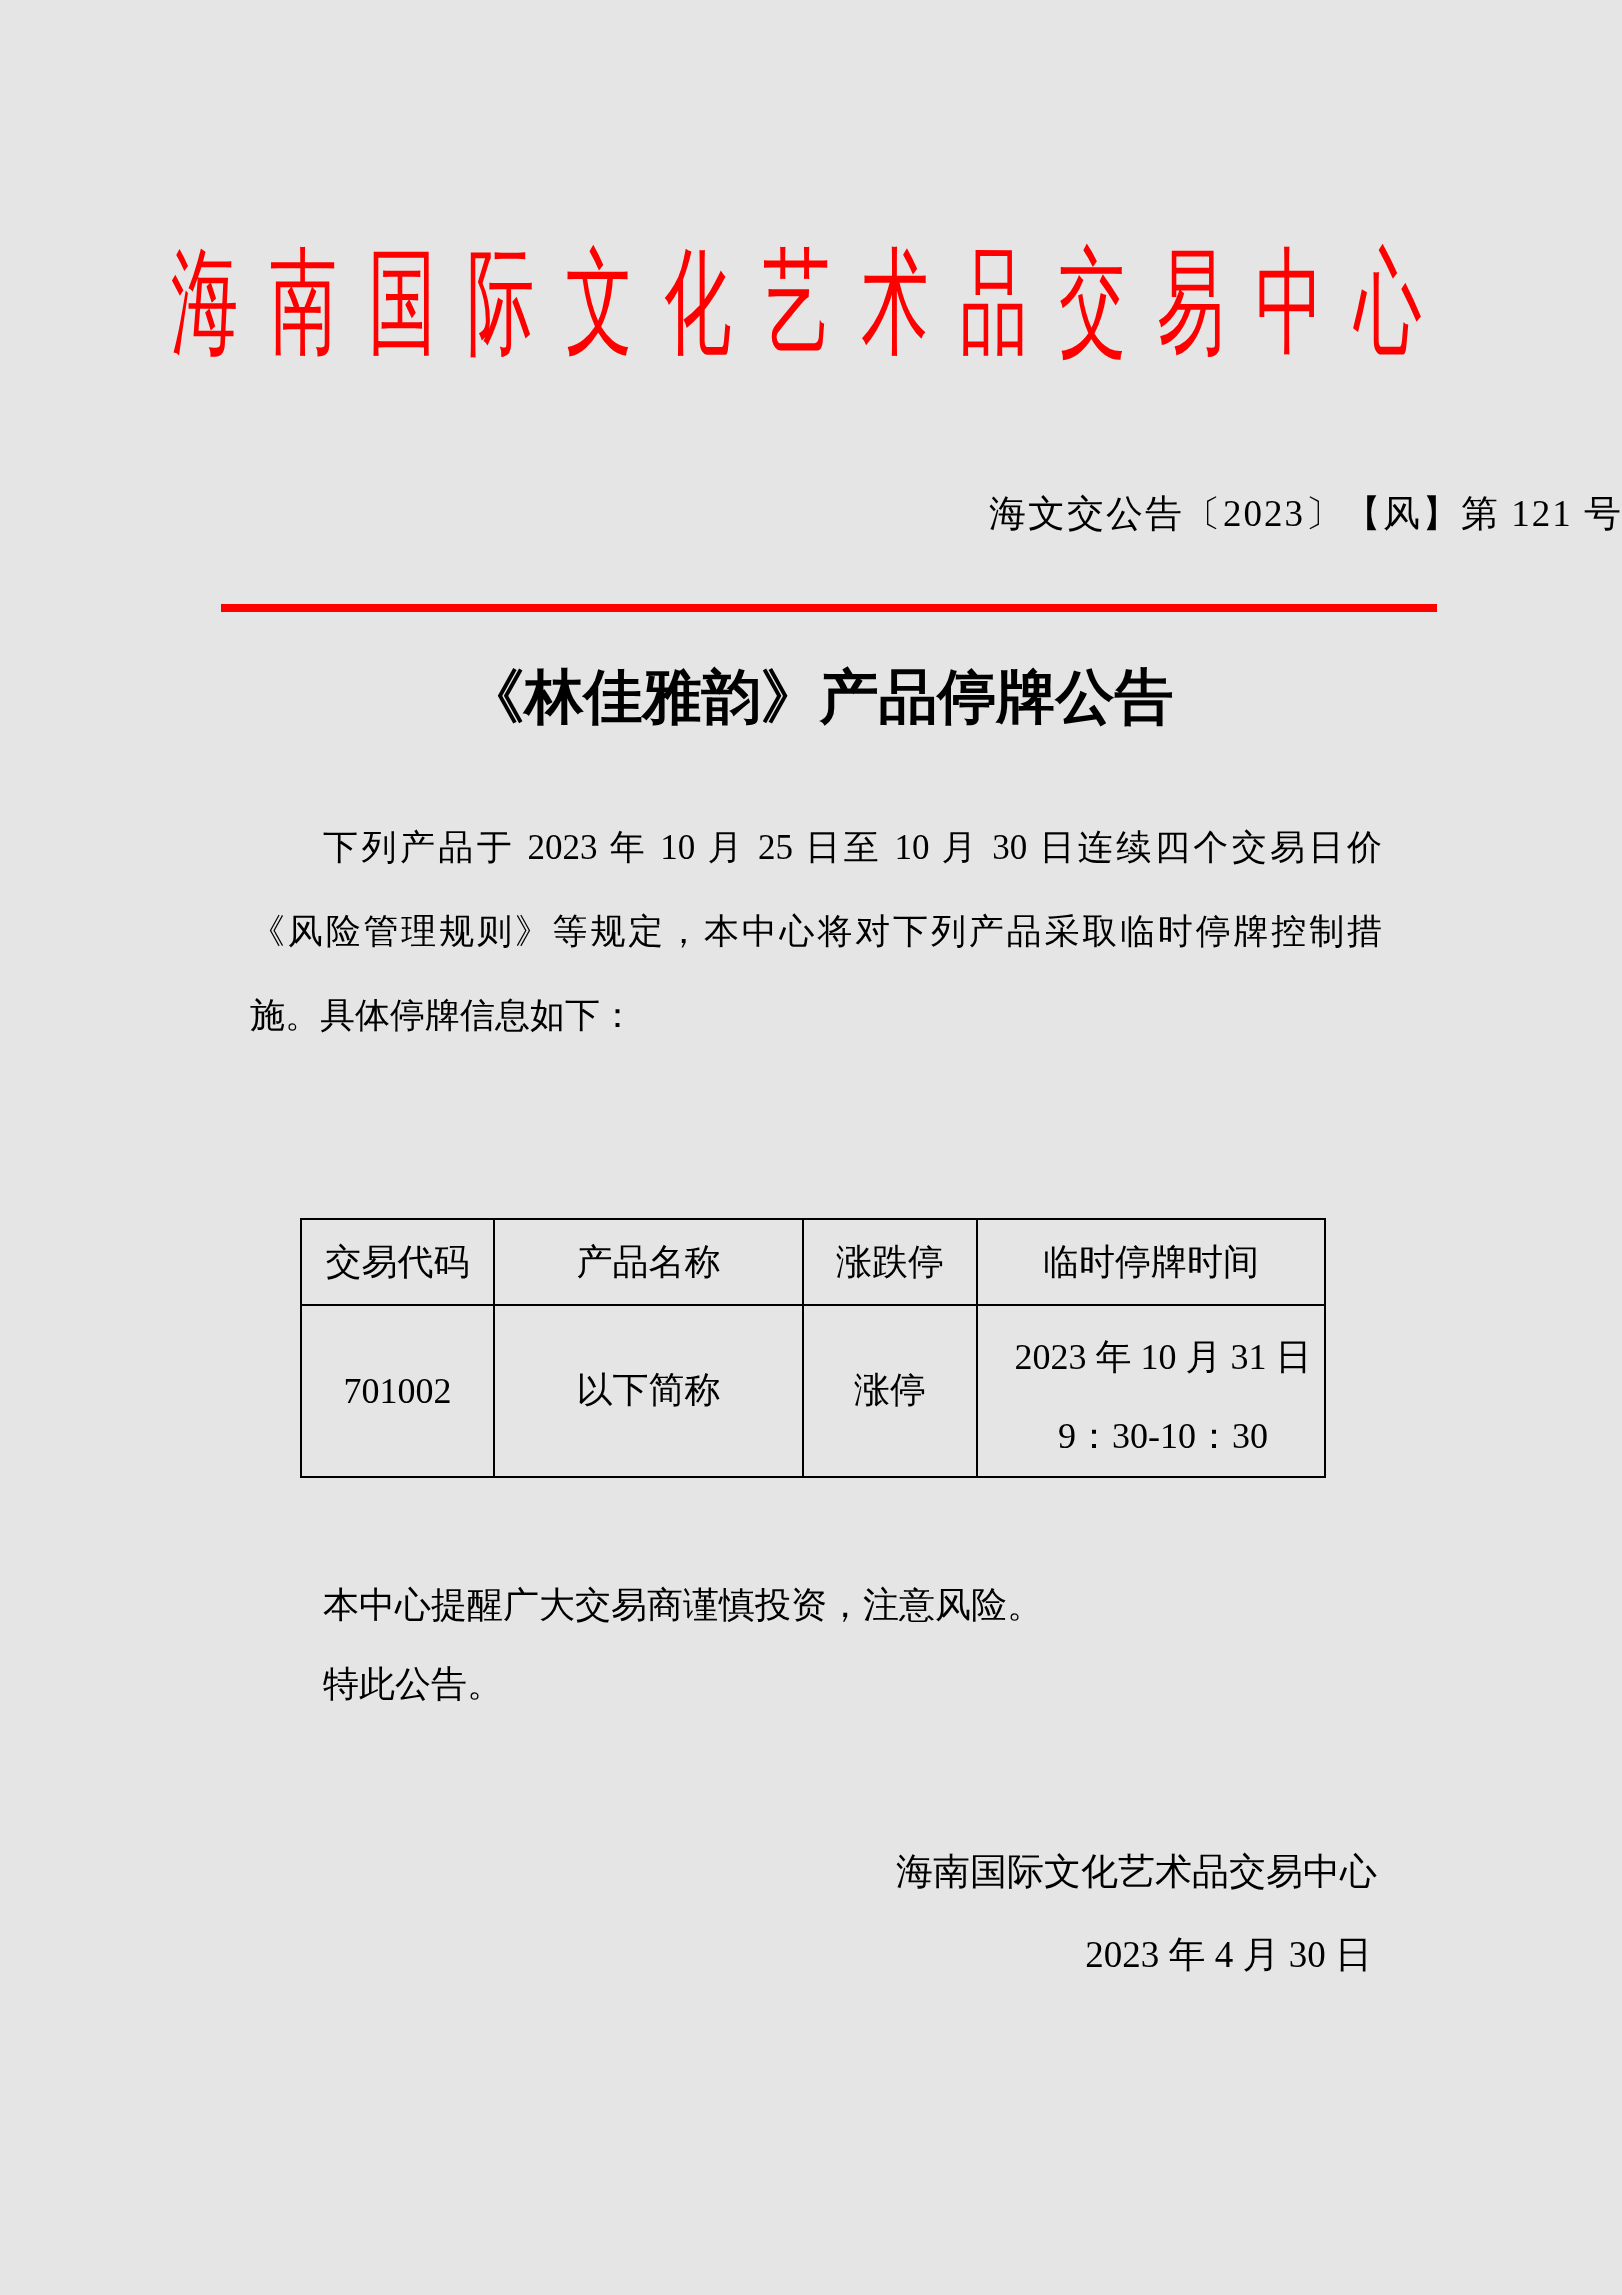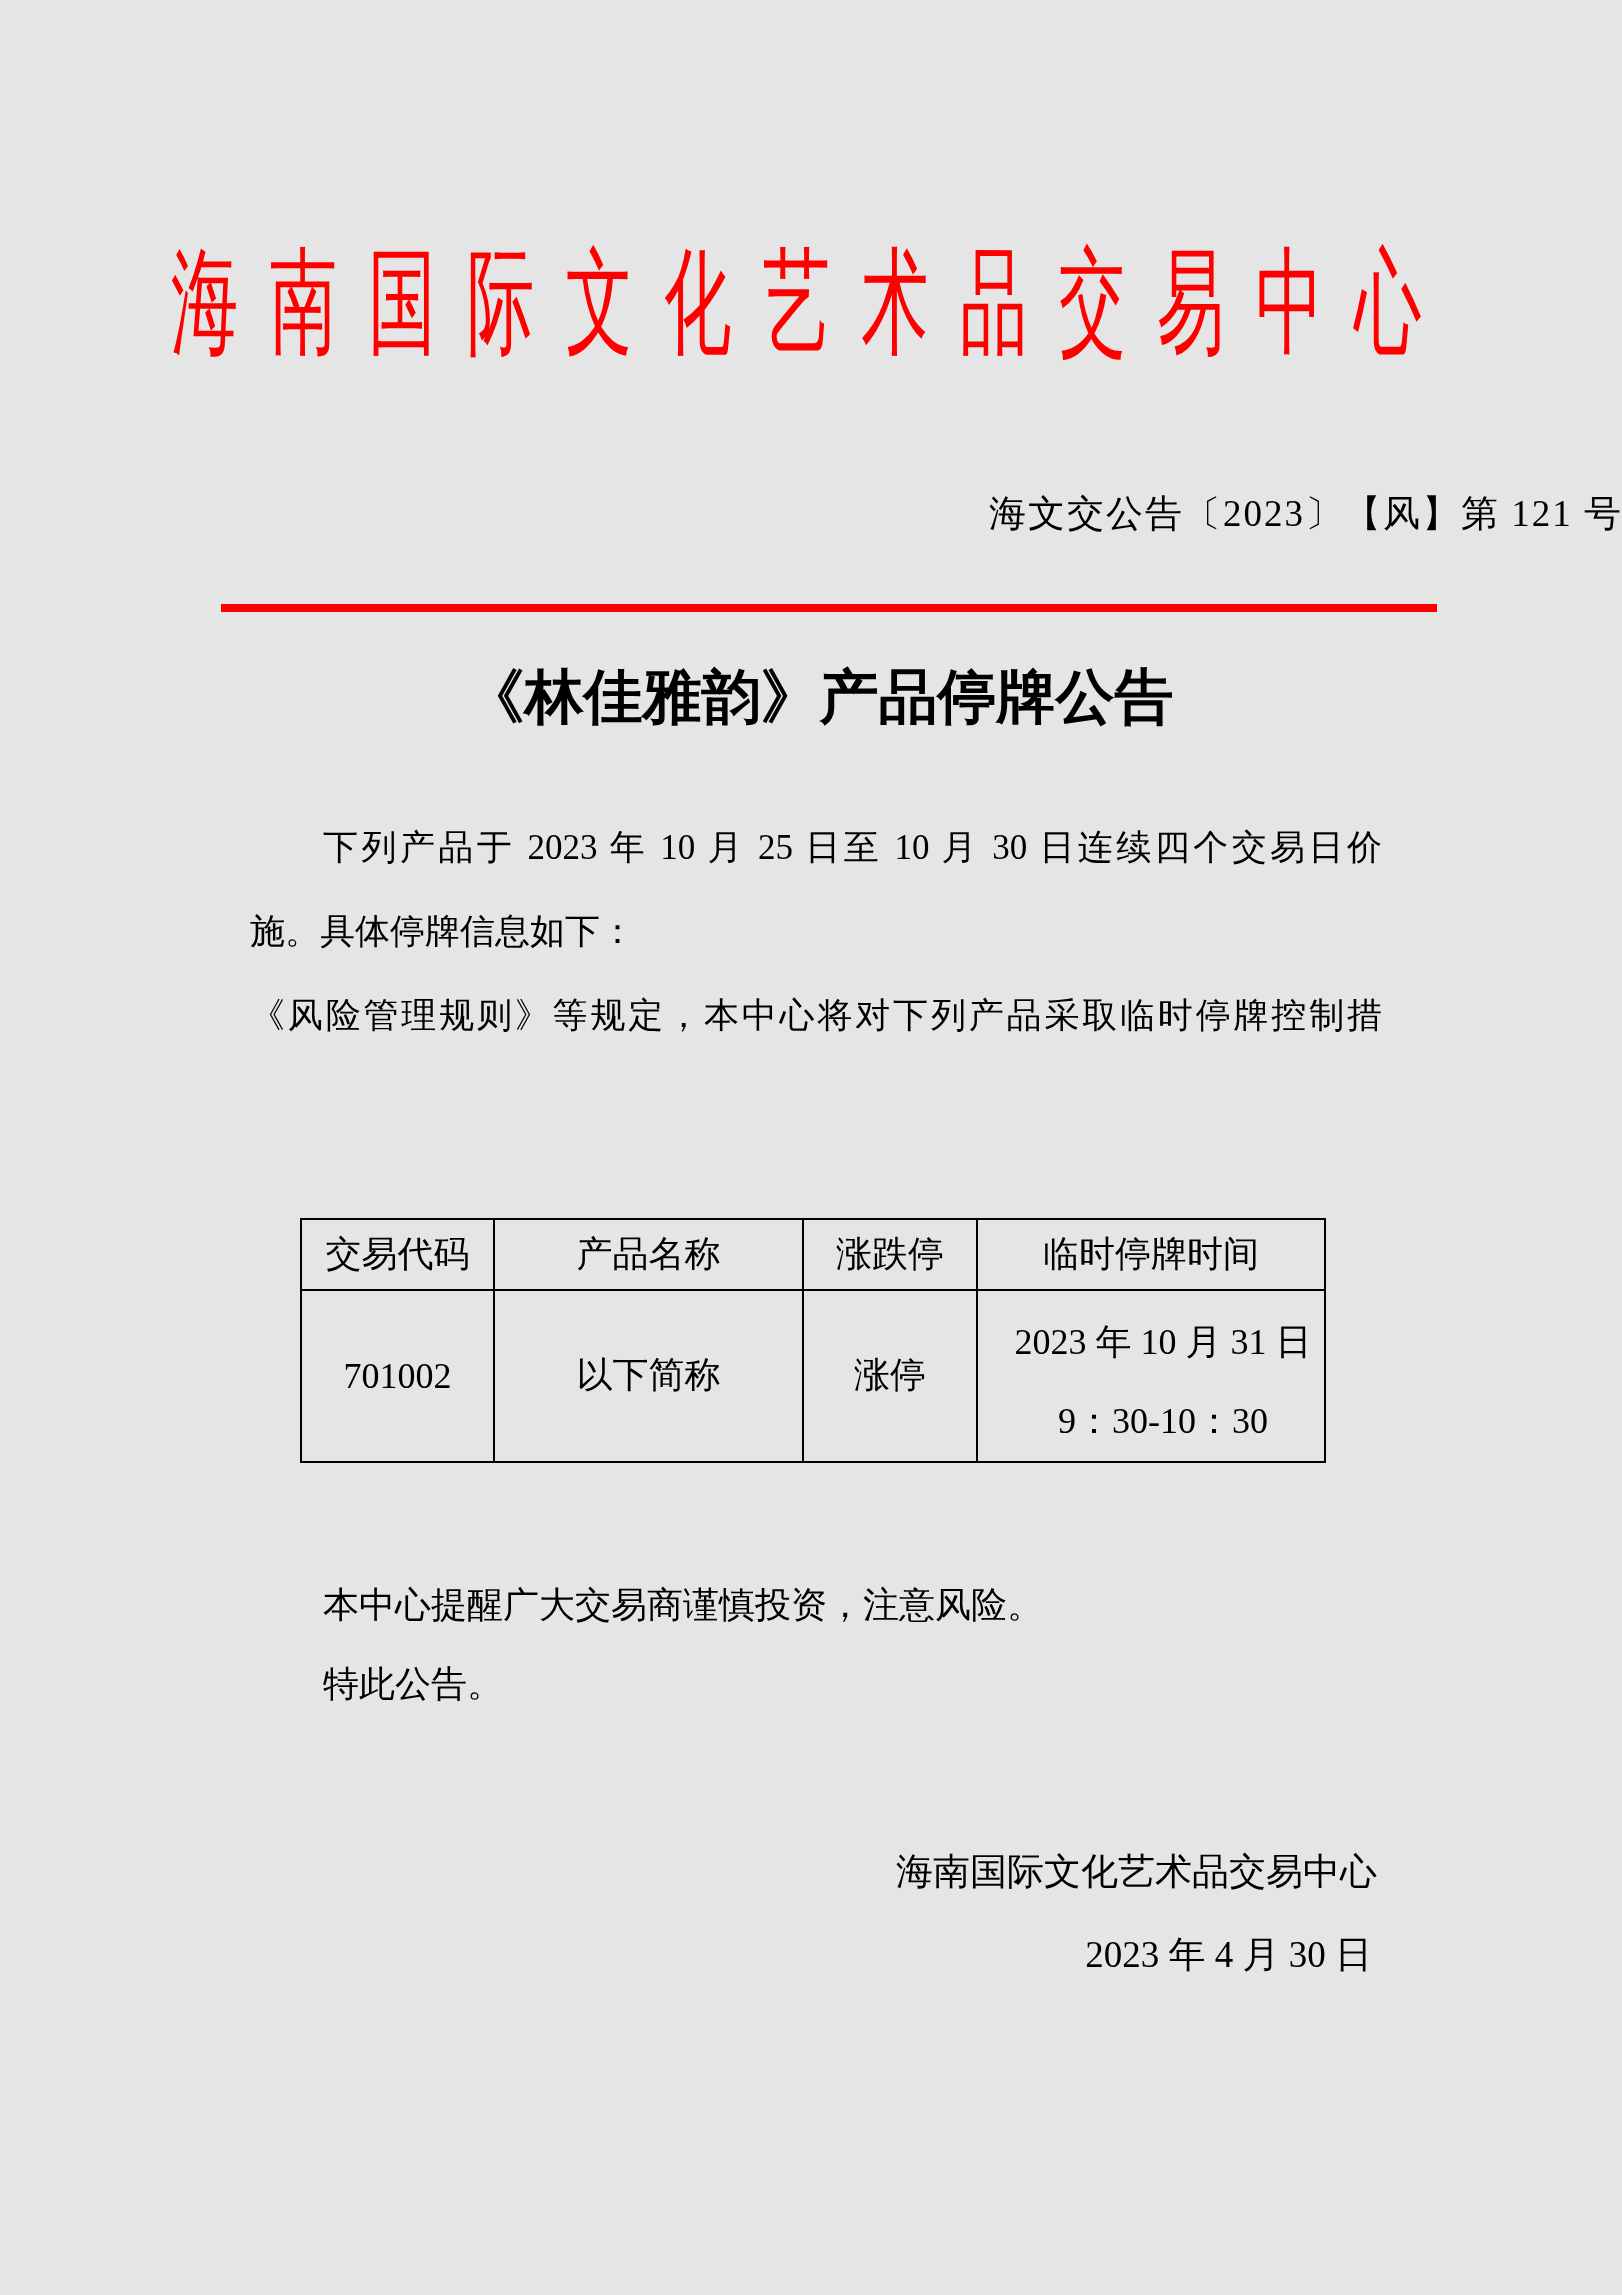--- a/index.html
+++ b/index.html
@@ -91,21 +91,21 @@
     border: 2px solid #000000;
     text-align: center;
     vertical-align: middle;
     font-weight: normal;
     padding: 0;
   }
   .col-code  { width: 193px; }
   .col-name  { width: 309px; }
   .col-limit { width: 174px; }
   .col-time  { width: 348px; }
-  .suspension-table thead tr { height: 71px; }
+  .suspension-table thead tr { height: 86px; }
   .suspension-table tbody tr { height: 171px; }
   .time-cell-inner {
     display: flex;
     flex-direction: column;
     justify-content: center;
     align-items: center;
     height: 100%;
     padding-top: 11.8px;
     box-sizing: border-box;
     margin-left: 24px;
@@ -148,22 +148,22 @@
   <div class="org-title">海南国际文化艺术品交易中心</div>
 
   <div class="doc-number">海文交公告〔2023〕【风】第 121 号</div>
 
   <div class="red-divider"></div>
 
   <h1 class="notice-title">《林佳雅韵》产品停牌公告</h1>
 
   <div class="body-text">
     <div class="body-line justify indent">下列产品于 2023 年 10 月 25 日至 10 月 30 日连续四个交易日价</div>
+    <div class="body-line justify">《风险管理规则》等规定，本中心将对下列产品采取临时停牌控制措</div>
     <div class="body-line">施。具体停牌信息如下：</div>
-    <div class="body-line justify">《风险管理规则》等规定，本中心将对下列产品采取临时停牌控制措</div>
   </div>
 
   <table class="suspension-table">
     <colgroup>
       <col class="col-code">
       <col class="col-name">
       <col class="col-limit">
       <col class="col-time">
     </colgroup>
     <thead>

